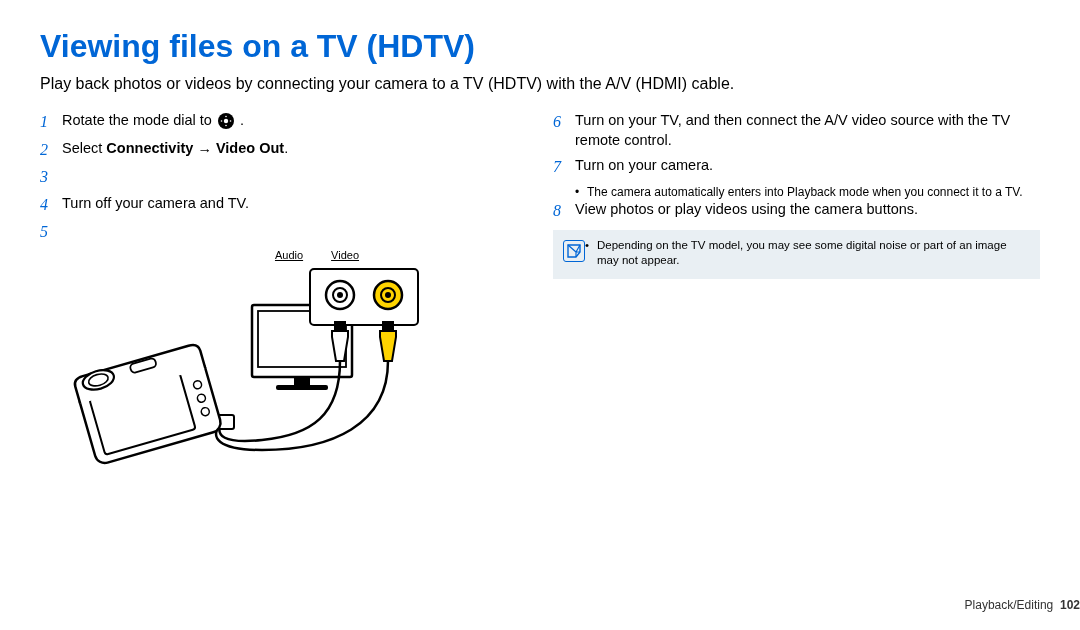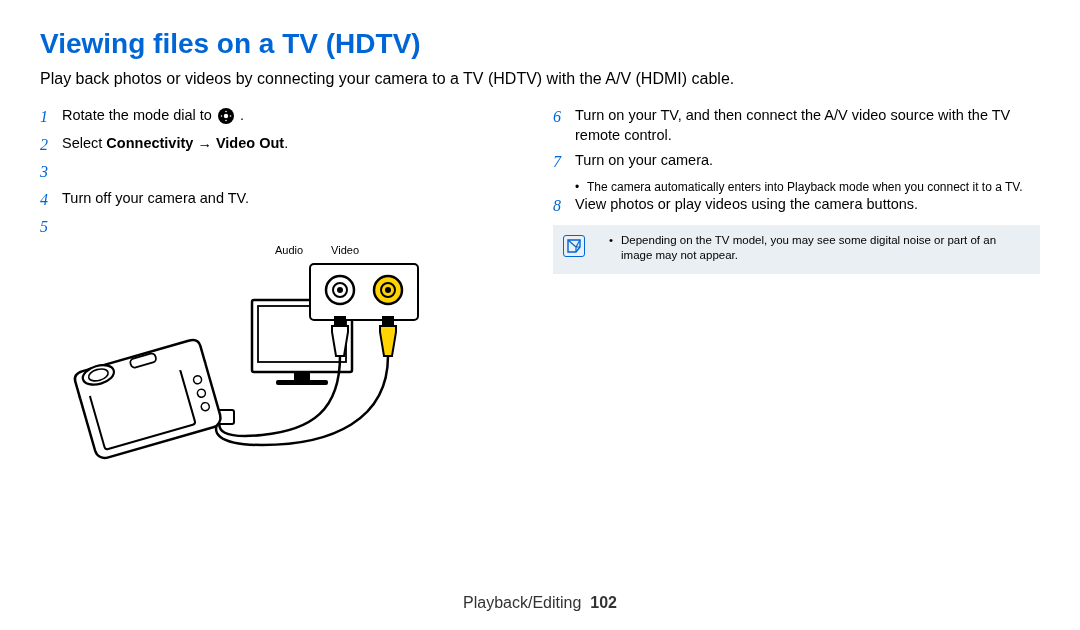--- a/index.html
+++ b/index.html
@@ -6,21 +6,21 @@
   html, body { width: 1080px; height: 630px; }
   body {
     font-family: "Segoe UI", "Helvetica Neue", Arial, sans-serif;
     background: #fff;
     color: #000;
     position: relative;
     padding: 28px 40px 0 40px;
   }
   .title {
     color: #0066d6;
-    font-size: 28px;
+    font-size: 32px;
     font-weight: 700;
     margin-bottom: 10px;
   }
   .intro {
     font-size: 16px;
     margin-bottom: 18px;
   }
   .columns {
     display: flex;
     gap: 26px;
@@ -69,21 +69,21 @@
     padding-left: 12px;
     line-height: 1.35;
   }
   .sub-bullets li::before {
     content: "•";
     position: absolute;
     left: 0; top: 0;
   }
   .note-box {
     display: flex;
-    gap: 24px;
+    gap: 0;
     background: #e9eff3;
     padding: 8px 10px;
     margin-top: 8px;
     margin-left: 0;
   }
   .note-icon {
     width: 22px; height: 22px;
     flex: 0 0 22px;
     border: 1.5px solid #0066d6;
     border-radius: 3px;
@@ -112,27 +112,28 @@
     margin-left: 22px;
     width: 400px;
   }
   .diagram-labels {
     display: flex;
     justify-content: center;
     gap: 28px;
     font-size: 11px;
     margin-bottom: 4px;
     margin-left: 110px;
+    text-decoration: underline;
   }
   .footer {
     position: absolute;
     bottom: 18px;
     left: 0; right: 0;
-    text-align: center;
-    font-size: 16px;
+    text-align: right;
+    font-size: 12px;
     color: #333;
   }
   .footer .pg { font-weight: 700; }
 </style>
 </head>
 <body>
 
 <div class="title">Viewing files on a TV (HDTV)</div>
 <div class="intro">Play back photos or videos by connecting your camera to a TV (HDTV) with the A/V (HDMI) cable.</div>
 

